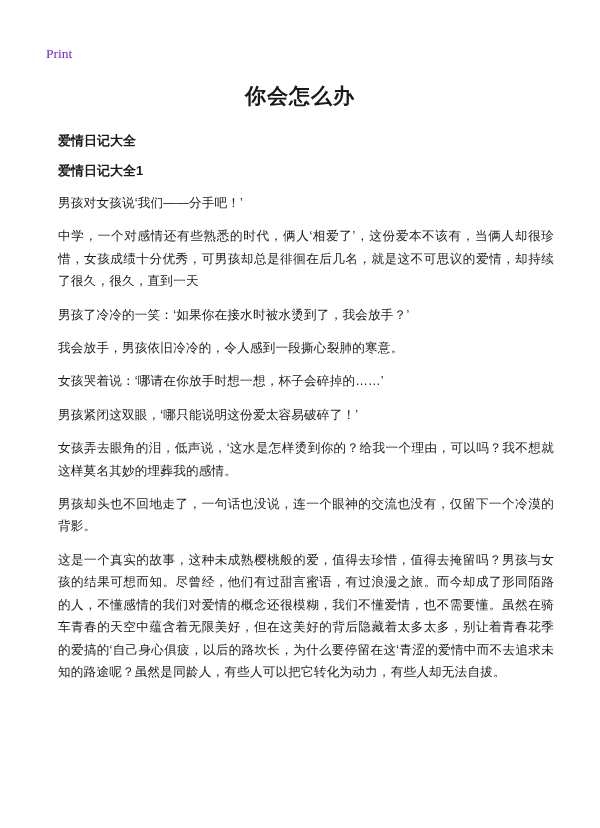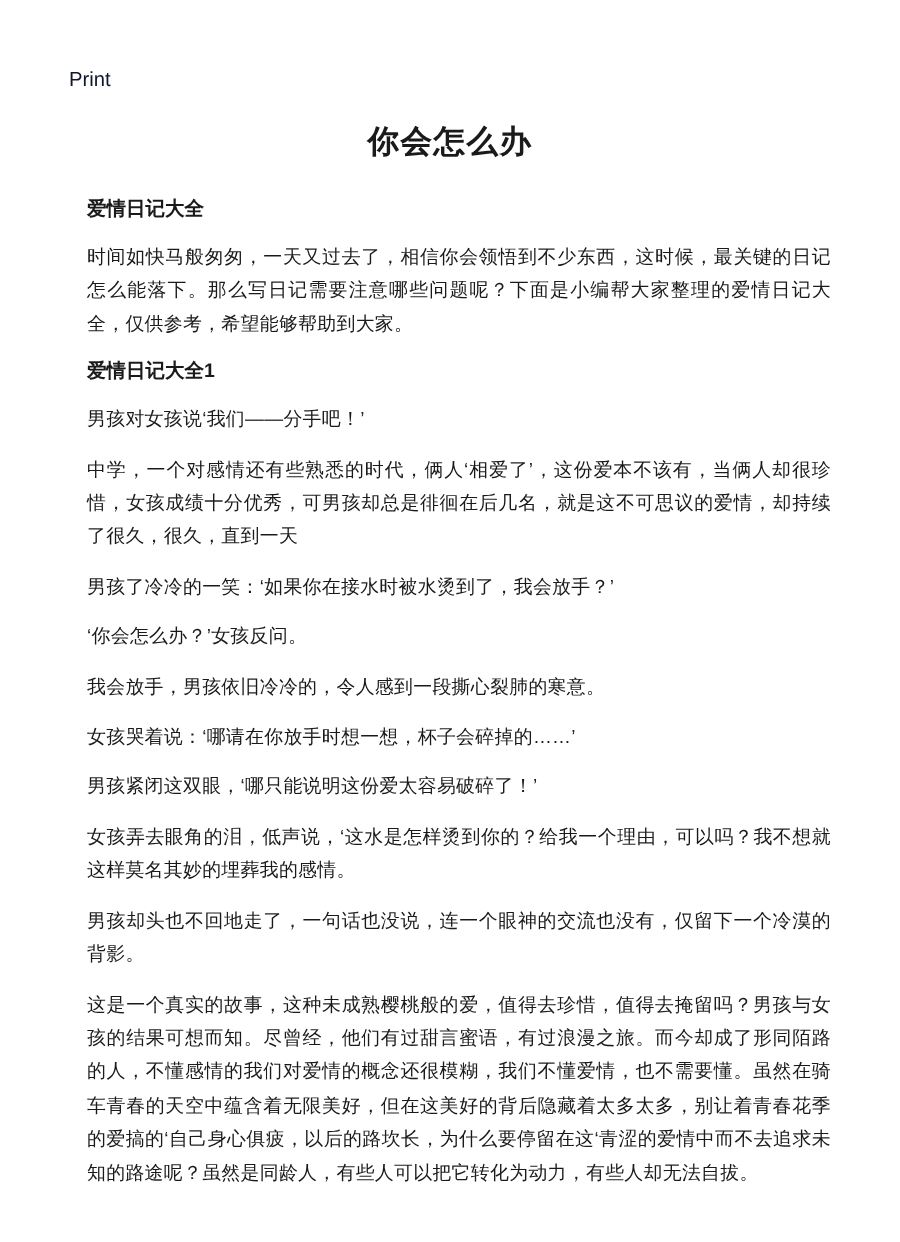--- a/index.html
+++ b/index.html
@@ -15,23 +15,23 @@
     overflow: hidden;
   }
   .page {
     position: relative;
     width: 600px;
     height: 828px;
     box-sizing: border-box;
     padding: 44px 46px 0 46px;
   }
   .print-link {
-    font-family: Liberation Sans, sans-serif;
+    font-family: Liberation Serif, serif;
     font-size: 13.5px;
-    color: #0f172a;
+    color: #6d28d9;
     text-decoration: none;
     display: inline-block;
     margin: 0 0 14px 0;
     cursor: pointer;
   }
   .doc-title {
     text-align: center;
     font-size: 21px;
     font-weight: bold;
     letter-spacing: 1px;
@@ -63,28 +63,26 @@
 <div class="page">
 
   <a class="print-link" href="#">Print</a>
 
   <h1 class="doc-title">你会怎么办</h1>
 
   <div class="body-wrap">
 
     <div class="section-head">爱情日记大全</div>
 
-    <p class="para">时间如快马般匆匆，一天又过去了，相信你会领悟到不少东西，这时候，最关键的日记怎么能落下。那么写日记需要注意哪些问题呢？下面是小编帮大家整理的爱情日记大全，仅供参考，希望能够帮助到大家。</p>
 
     <div class="section-head">爱情日记大全1</div>
 
     <p class="para">男孩对女孩说‘我们——分手吧！’</p>
     <p class="para">中学，一个对感情还有些熟悉的时代，俩人‘相爱了’，这份爱本不该有，当俩人却很珍惜，女孩成绩十分优秀，可男孩却总是徘徊在后几名，就是这不可思议的爱情，却持续了很久，很久，直到一天</p>
     <p class="para">男孩了冷冷的一笑：‘如果你在接水时被水烫到了，我会放手？’</p>
-    <p class="para">‘你会怎么办？’女孩反问。</p>
     <p class="para">我会放手，男孩依旧冷冷的，令人感到一段撕心裂肺的寒意。</p>
     <p class="para">女孩哭着说：‘哪请在你放手时想一想，杯子会碎掉的……’</p>
     <p class="para">男孩紧闭这双眼，‘哪只能说明这份爱太容易破碎了！’</p>
     <p class="para">女孩弄去眼角的泪，低声说，‘这水是怎样烫到你的？给我一个理由，可以吗？我不想就这样莫名其妙的埋葬我的感情。</p>
     <p class="para">男孩却头也不回地走了，一句话也没说，连一个眼神的交流也没有，仅留下一个冷漠的背影。</p>
     <p class="para">这是一个真实的故事，这种未成熟樱桃般的爱，值得去珍惜，值得去掩留吗？男孩与女孩的结果可想而知。尽曾经，他们有过甜言蜜语，有过浪漫之旅。而今却成了形同陌路的人，不懂感情的我们对爱情的概念还很模糊，我们不懂爱情，也不需要懂。虽然在骑车青春的天空中蕴含着无限美好，但在这美好的背后隐藏着太多太多，别让着青春花季的爱搞的‘自己身心俱疲，以后的路坎长，为什么要停留在这‘青涩的爱情中而不去追求未知的路途呢？虽然是同龄人，有些人可以把它转化为动力，有些人却无法自拔。</p>
 
   </div>
 </div>
 

